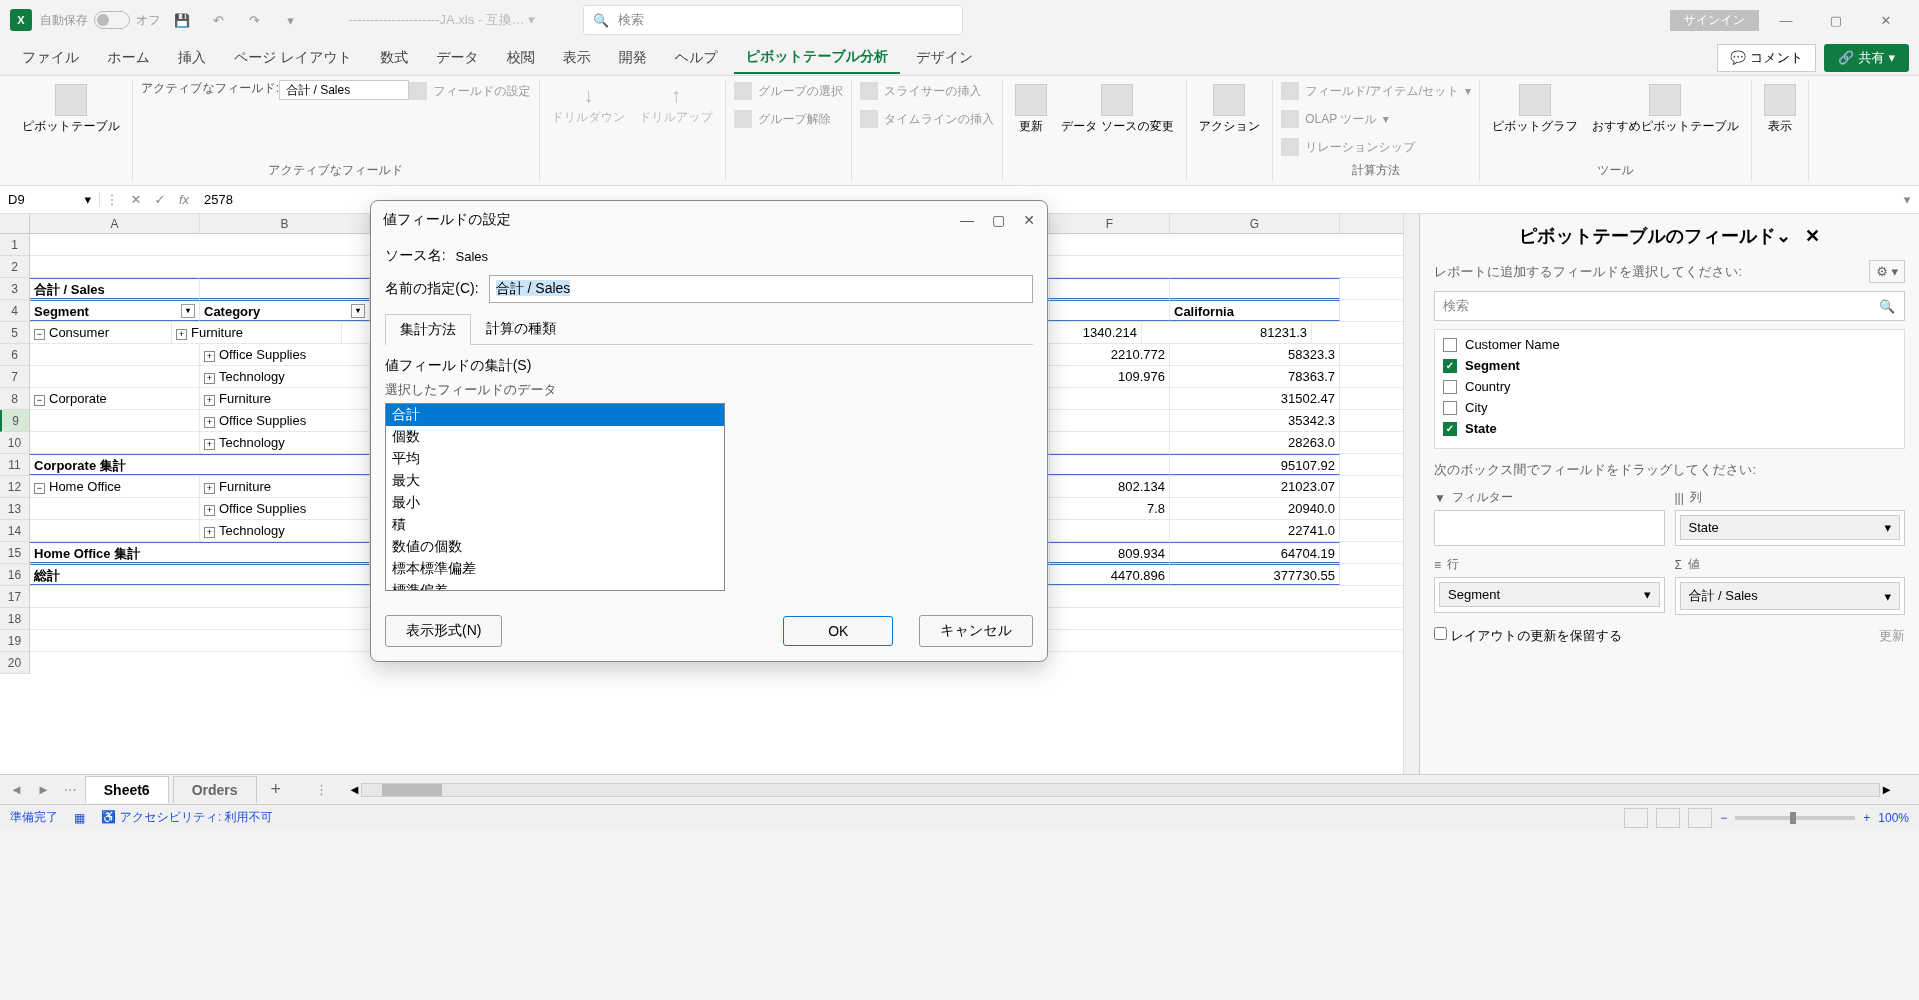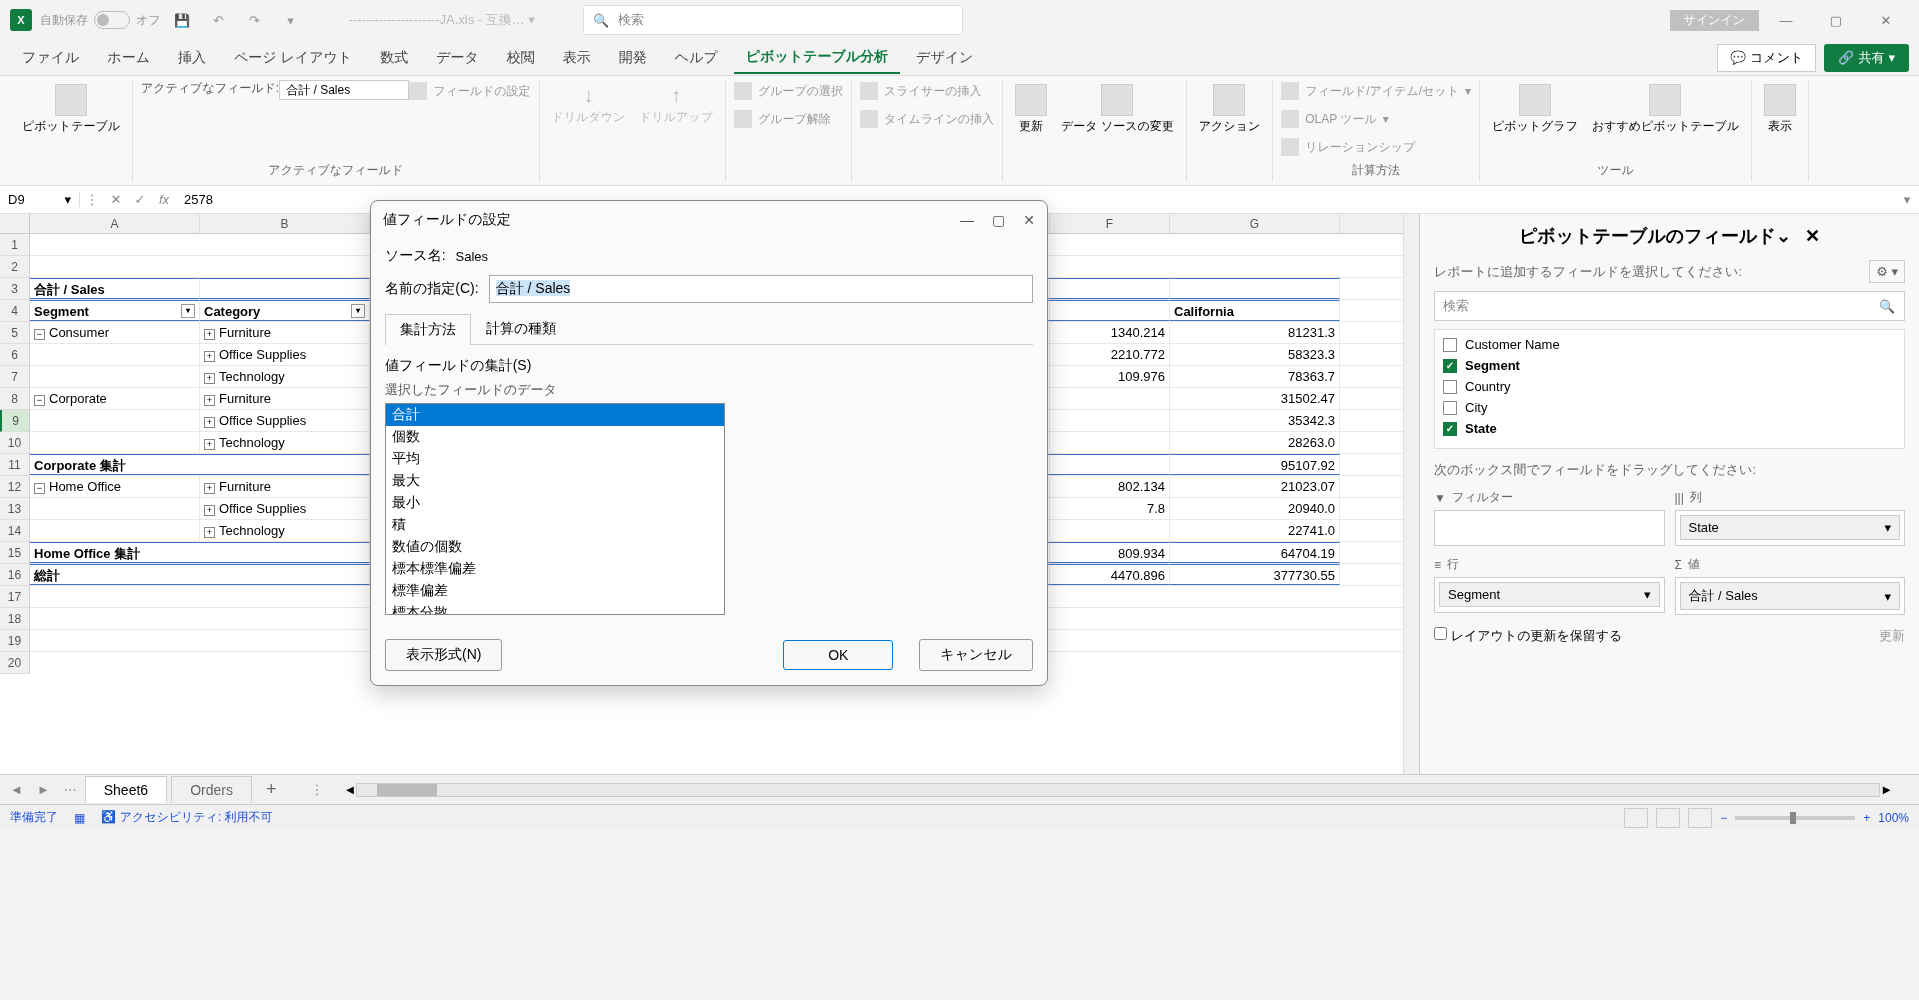--- a/index.html
+++ b/index.html
@@ -33,21 +33,21 @@
 .ribbon-group-label { text-align: center; font-size: 12px; color: #666; padding-bottom: 2px; }
 .ribbon-btn-v { display: flex; flex-direction: column; align-items: center; padding: 4px; cursor: pointer; gap: 2px; font-size: 12px; }
 .ribbon-icon-lg { width: 32px; height: 32px; background: #e0e0e0; border: 1px solid #ccc; }
 .ribbon-field-label { font-size: 12px; color: #555; margin-bottom: 2px; }
 .ribbon-input { border: 1px solid #ccc; background: white; padding: 2px 6px; font-size: 12px; width: 130px; }
 .ribbon-item-h { display: flex; align-items: center; gap: 6px; font-size: 12px; color: #999; padding: 2px 0; cursor: pointer; white-space: nowrap; }
 .ribbon-icon-sm { width: 18px; height: 18px; background: #ddd; flex-shrink: 0; }
 
 
 .formula-bar { height: 28px; background: white; border-bottom: 1px solid #ddd; display: flex; align-items: center; }
-.name-box { width: 80px; border-right: 1px solid #ddd; padding: 0 8px; display: flex; align-items: center; justify-content: space-between; }
+.name-box { width: 100px; border-right: 1px solid #ddd; padding: 0 8px; display: flex; align-items: center; justify-content: space-between; }
 .fb-btn { width: 24px; display: flex; justify-content: center; color: #888; cursor: pointer; }
 .formula-input { flex: 1; padding: 0 8px; }
 
 
 .grid-area { display: flex; height: 560px; position: relative; }
 .grid-main { flex: 1; background: white; position: relative; overflow: hidden; }
 .col-headers { display: flex; height: 20px; background: #f0f0f0; border-bottom: 1px solid #ccc; }
 .corner { width: 30px; border-right: 1px solid #ccc; background: #f0f0f0; }
 .col-h { border-right: 1px solid #ddd; text-align: center; font-size: 12px; line-height: 20px; color: #555; }
 .grid-body { display: flex; }
@@ -94,32 +94,32 @@
 .dialog-body { padding: 8px 14px 14px; }
 .dlg-row { display: flex; align-items: center; gap: 10px; margin-bottom: 10px; }
 .dlg-label { font-size: 14px; }
 .dlg-input { flex: 1; border: 1px solid #aaa; background: white; padding: 4px 6px; font-size: 14px; }
 .dlg-input .sel-text { background: #cce4f7; }
 .dlg-tabs { display: flex; border-bottom: 1px solid #ccc; margin-bottom: 12px; }
 .dlg-tab { padding: 6px 14px; cursor: pointer; font-size: 14px; border: 1px solid transparent; border-bottom: none; }
 .dlg-tab.active { background: #fafafa; border-color: #ccc; position: relative; top: 1px; }
 .dlg-section-label { font-size: 14px; margin-bottom: 6px; }
 .dlg-hint { font-size: 13px; color: #555; margin-bottom: 4px; }
-.dlg-listbox { border: 1px solid #888; background: white; height: 212px; width: 340px; overflow-y: auto; }
+.dlg-listbox { border: 1px solid #888; background: white; height: 188px; width: 340px; overflow-y: auto; }
 .dlg-opt { padding: 2px 6px; cursor: pointer; font-size: 14px; }
 .dlg-opt.selected { background: #0078d4; color: white; }
 .dlg-footer { display: flex; align-items: center; margin-top: 24px; gap: 26px; }
 .dlg-btn { border: 1px solid #999; background: #f8f8f8; padding: 6px 20px; cursor: pointer; font-size: 14px; border-radius: 3px; }
 .dlg-btn.primary { border: 1px solid #0078d4; }
 
 
 .sheet-bar { height: 30px; background: #f0f0f0; border-top: 1px solid #ccc; display: flex; align-items: center; padding: 0 6px; gap: 4px; }
 .sheet-nav { display: flex; gap: 6px; color: #888; }
 .sheet-nav span { cursor: pointer; padding: 0 4px; }
-.sheet-tab { padding: 5px 18px; background: white; border: 1px solid #ccc; border-bottom: none; cursor: pointer; font-size: 14px; }
+.sheet-tab { padding: 5px 18px; background: white; border: 1px solid #ccc; border-bottom: none; cursor: pointer; font-size: 14px; font-weight: bold; }
 .sheet-tab.inactive { background: #f0f0f0; color: #666; }
 .add-sheet { padding: 0 10px; color: #666; font-size: 18px; cursor: pointer; }
 .h-scroll { flex: 1; display: flex; align-items: center; padding: 0 20px; }
 .h-scroll-track { flex: 1; height: 14px; background: #e8e8e8; position: relative; border: 1px solid #ccc; }
 .h-scroll-thumb { position: absolute; left: 20px; width: 60px; height: 100%; background: #bbb; }
 
 
 .status-bar { height: 26px; background: #f0f0f0; border-top: 1px solid #ccc; display: flex; align-items: center; padding: 0 10px; gap: 16px; font-size: 12px; color: #1d4ed8; }
 .status-right { margin-left: auto; display: flex; align-items: center; gap: 8px; }
 .view-btn { width: 24px; height: 20px; border: 1px solid #ccc; cursor: pointer; }
@@ -341,21 +341,21 @@
             <div class="cell pivot-header" style="width: 170px;"></div>
           </div>
           <div class="cell-row ">
             <div class="cell pivot-header" style="width: 170px;">Segment<span class="filter-btn">▾</span></div>
             <div class="cell pivot-header" style="width: 170px;">Category<span class="filter-btn">▾</span></div>
             <div class="cell pivot-header" style="width: 680px;"></div>
             <div class="cell pivot-header num" style="width: 120px;"></div>
             <div class="cell pivot-header" style="width: 170px;">California</div>
           </div>
           <div class="cell-row ">
-            <div class="cell " style="width: 170px;"><span class="expand-btn">−</span>Consumer</div>
+            <div class="cell " style="width: 142px;"><span class="expand-btn">−</span>Consumer</div>
             <div class="cell " style="width: 170px;"><span class="expand-btn">+</span>Furniture</div>
             <div class="cell " style="width: 680px;"></div>
             <div class="cell num" style="width: 120px;">1340.214</div>
             <div class="cell num" style="width: 170px;">81231.3</div>
           </div>
           <div class="cell-row ">
             <div class="cell " style="width: 170px;"></div>
             <div class="cell " style="width: 170px;"><span class="expand-btn">+</span>Office Supplies</div>
             <div class="cell " style="width: 680px;"></div>
             <div class="cell num" style="width: 120px;">2210.772</div>

